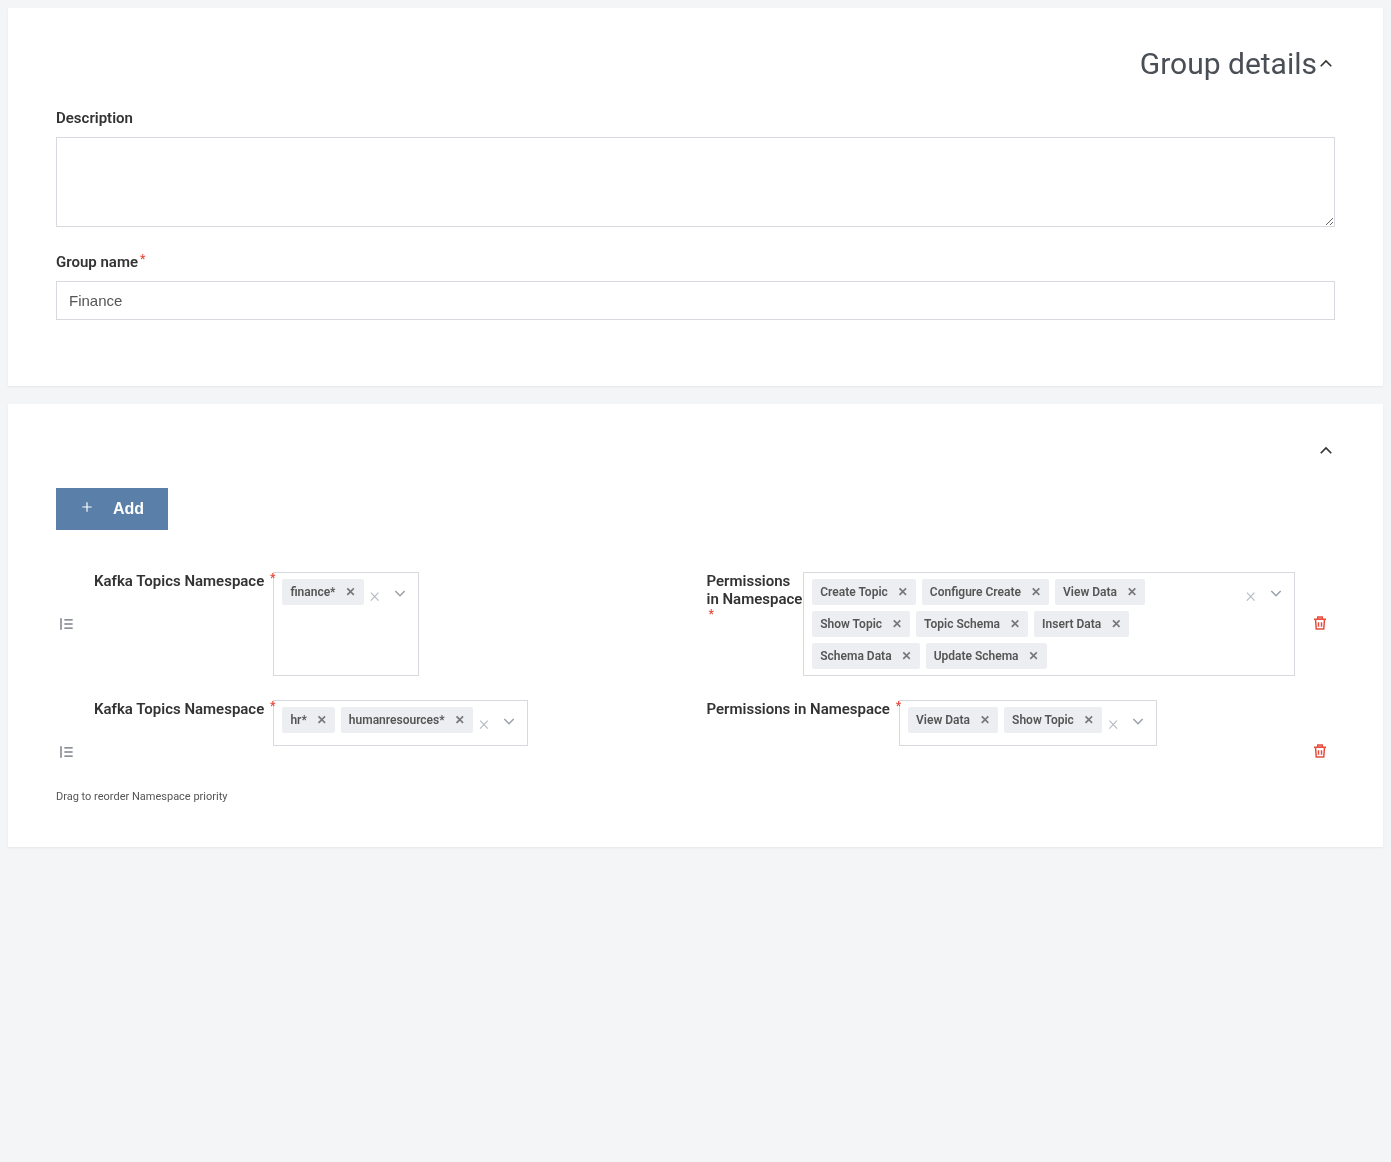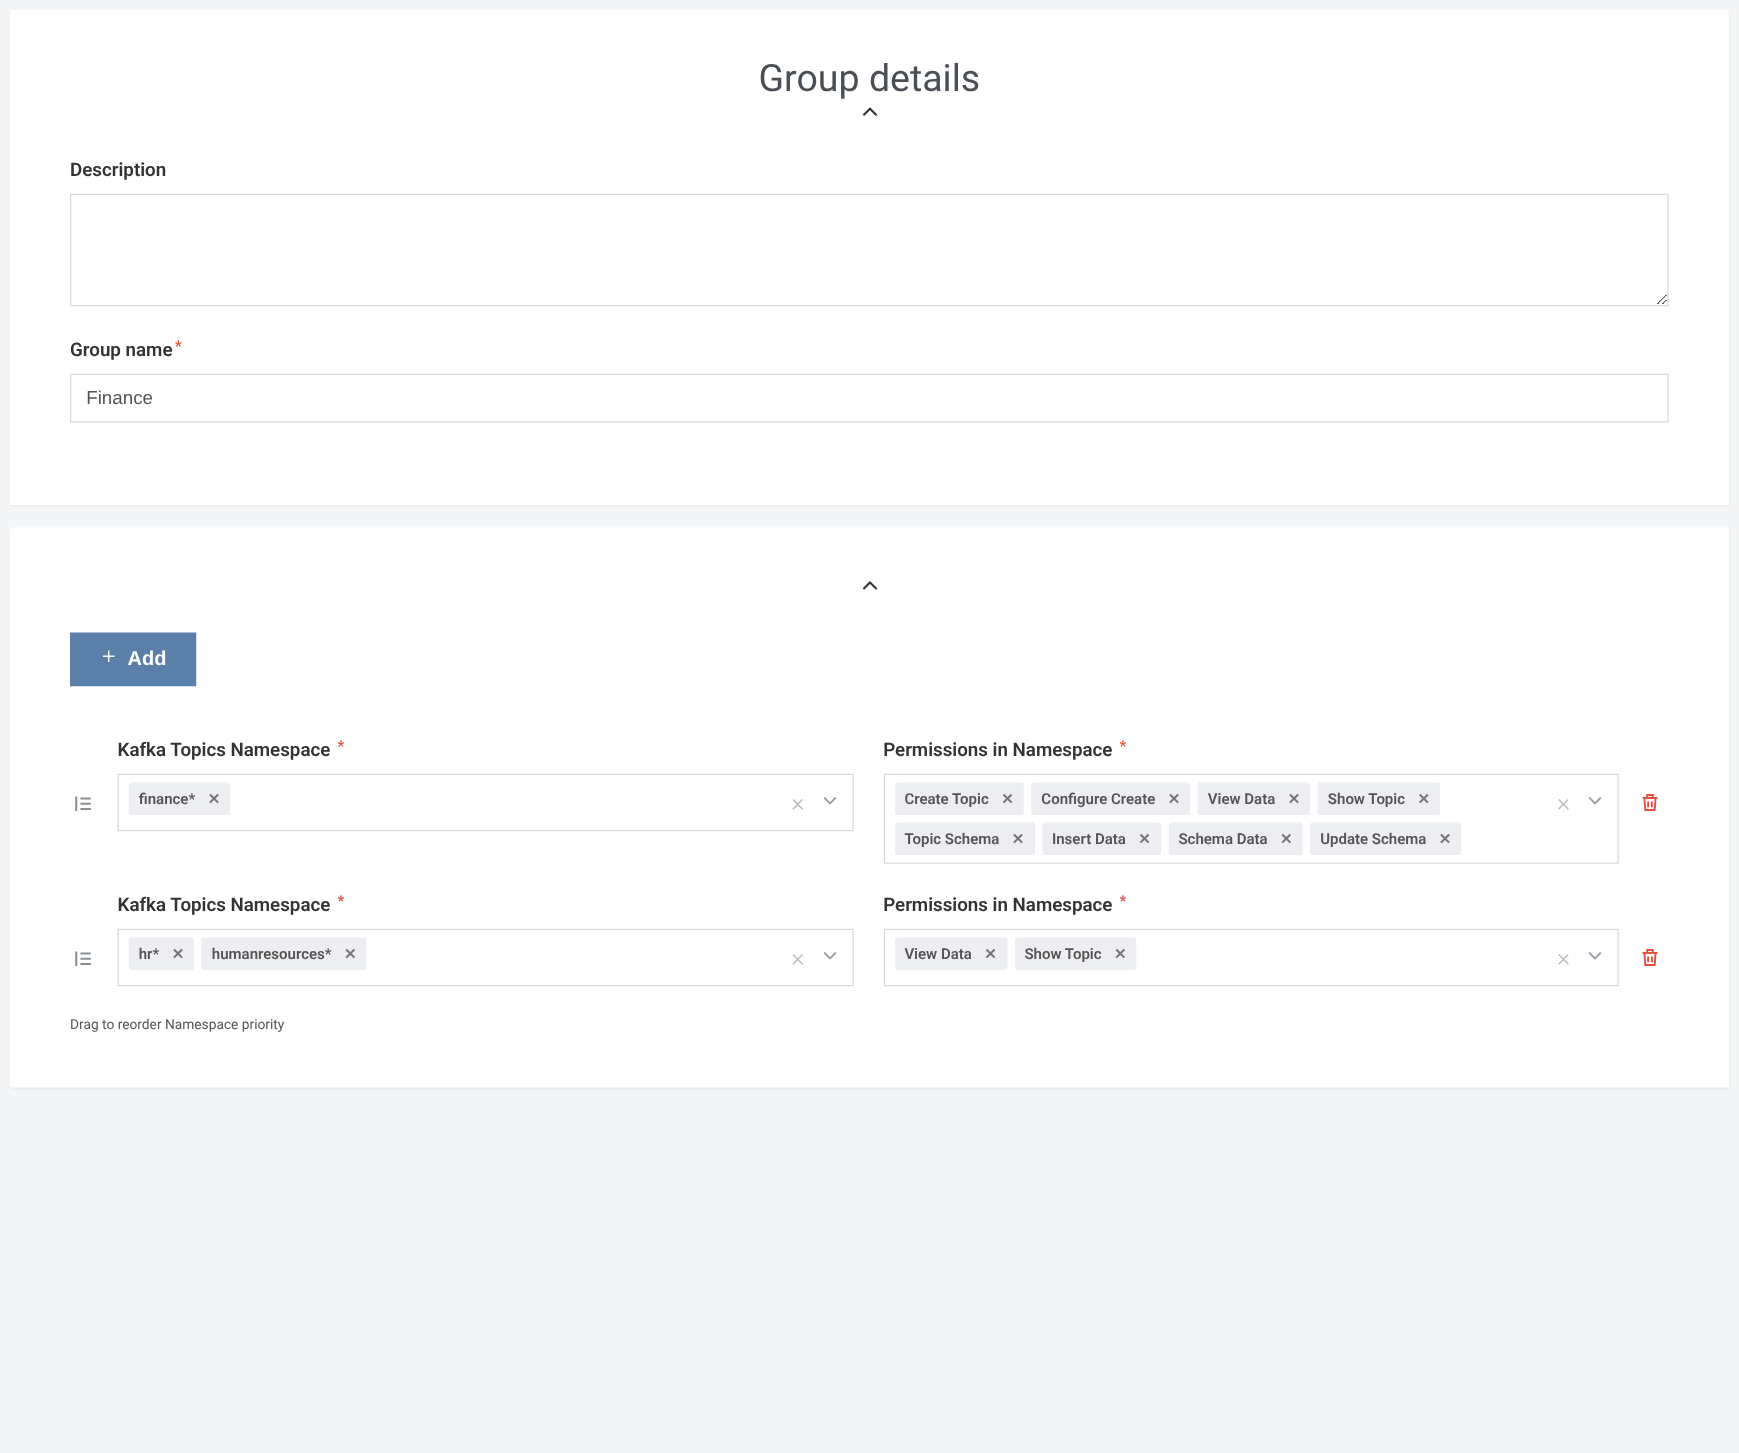--- a/index.html
+++ b/index.html
@@ -13,21 +13,20 @@
     background: #fff;
     box-shadow: 0 1px 2px rgba(0,0,0,0.06);
     margin-bottom: 18px;
     padding: 38px 48px 44px 48px;
   }
   .panel-header {
     display: flex;
     justify-content: flex-end;
     align-items: center;
     margin-bottom: 28px;
-    flex-direction: column;
   }
   .panel-title {
     font-size: 30px;
     font-weight: 400;
     color: #4a4f55;
   }
   .chevron {
     width: 18px; height: 18px;
     cursor: pointer;
   }
@@ -52,39 +51,39 @@
   .btn-add {
     background: #5a7fa8;
     color: #fff;
     border: none;
     padding: 12px 24px;
     font-size: 16px;
     font-weight: 600;
     cursor: pointer;
     display: inline-flex;
     align-items: center;
-    gap: 8px;
+    gap: 19px;
   }
   .btn-add svg { width: 14px; height: 14px; }
   .ns-row {
     display: flex;
     align-items: flex-start;
     gap: 16px;
     margin-bottom: 24px;
   }
   .drag-handle {
     width: 22px;
     padding-top: 42px;
     color: #8a8f96;
     flex-shrink: 0;
   }
   .ns-col {
     flex: 1;
     display: flex;
-    flex-direction: column;
+    flex-direction: row;
   }
   .ns-label {
     font-size: 15px;
     font-weight: 600;
     color: #333;
     margin-bottom: 10px;
   }
   .multi-select {
     border: 1px solid #d6d9dd;
     padding: 6px 8px;

